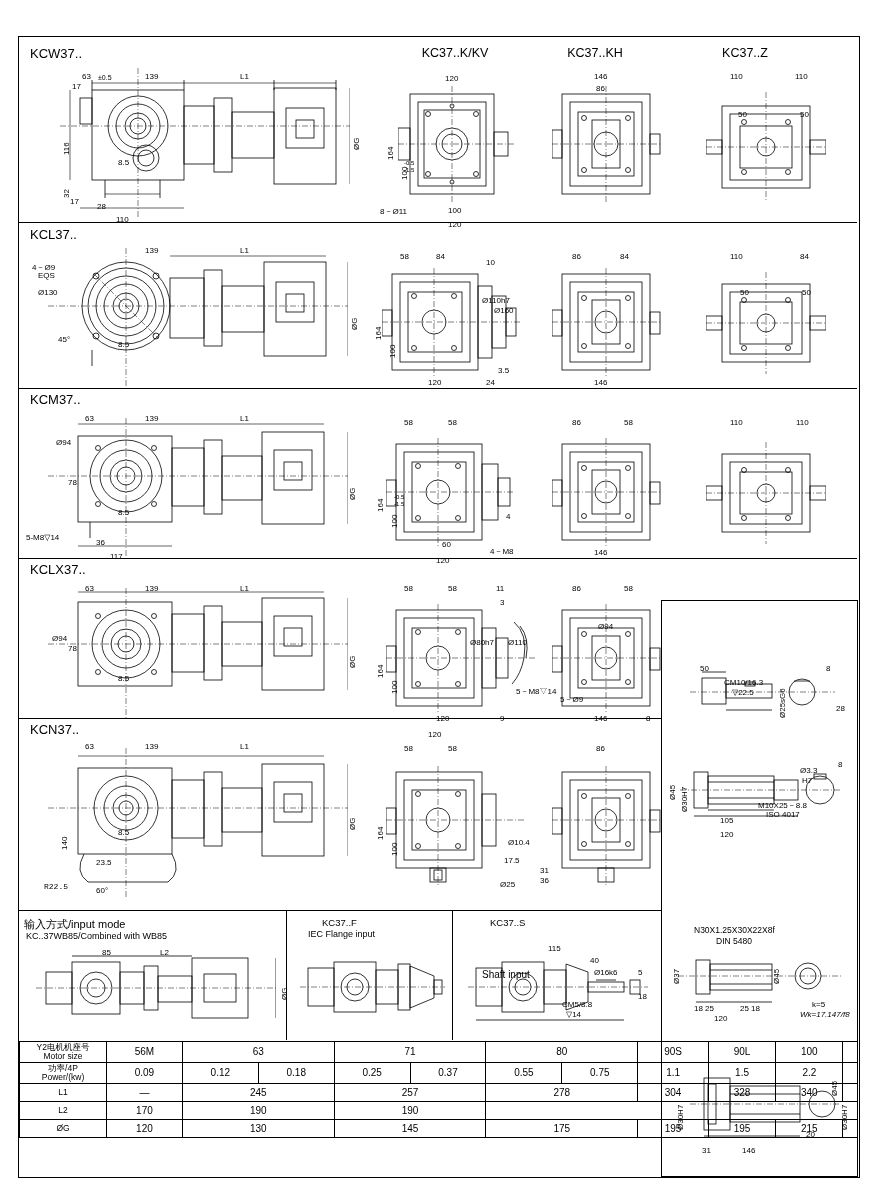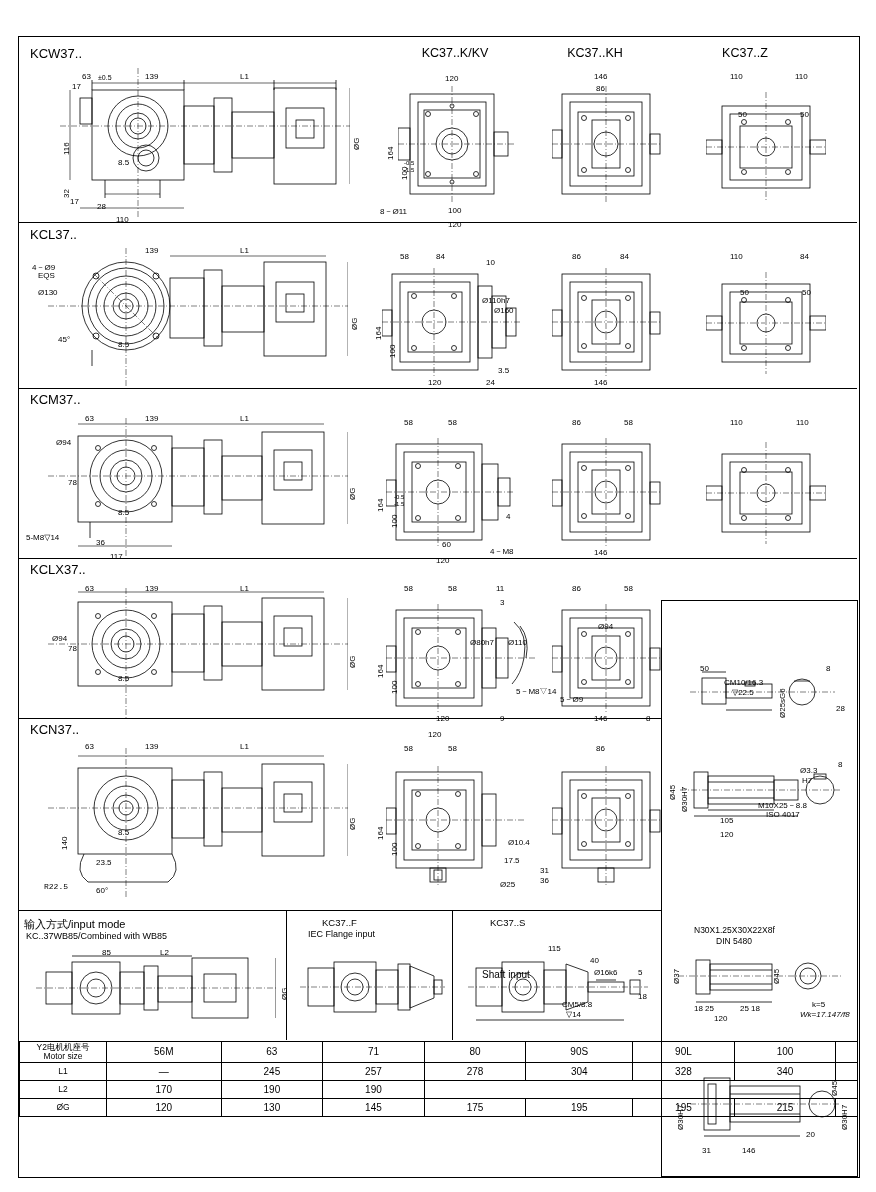--- a/index.html
+++ b/index.html
@@ -774,20 +774,35 @@
         <tr>
       <td class="lbl" style="white-space:pre-line;">Y2电机机座号
 Motor size</td>
       <td colspan="1">56M</td>
       <td colspan="2">63</td>
       <td colspan="2">71</td>
       <td colspan="2">80</td>
       <td>90S</td>
       <td>90L</td>
       <td>100</td>
+      <td style="border-right:none;"></td>
+    </tr>
+    <tr>
+      <td class="lbl" style="white-space:pre-line;">功率/4P
+Power/(kw)</td>
+      <td>0.09</td>
+      <td>0.12</td>
+      <td>0.18</td>
+      <td>0.25</td>
+      <td>0.37</td>
+      <td>0.55</td>
+      <td>0.75</td>
+      <td>1.1</td>
+      <td>1.5</td>
+      <td>2.2</td>
       <td style="border-right:none;"></td>
     </tr>
     <tr>
       <td class="lbl">L1</td>
       <td>—</td>
       <td colspan="2">245</td>
       <td colspan="2">257</td>
       <td colspan="2">278</td>
       <td>304</td>
       <td>328</td>

